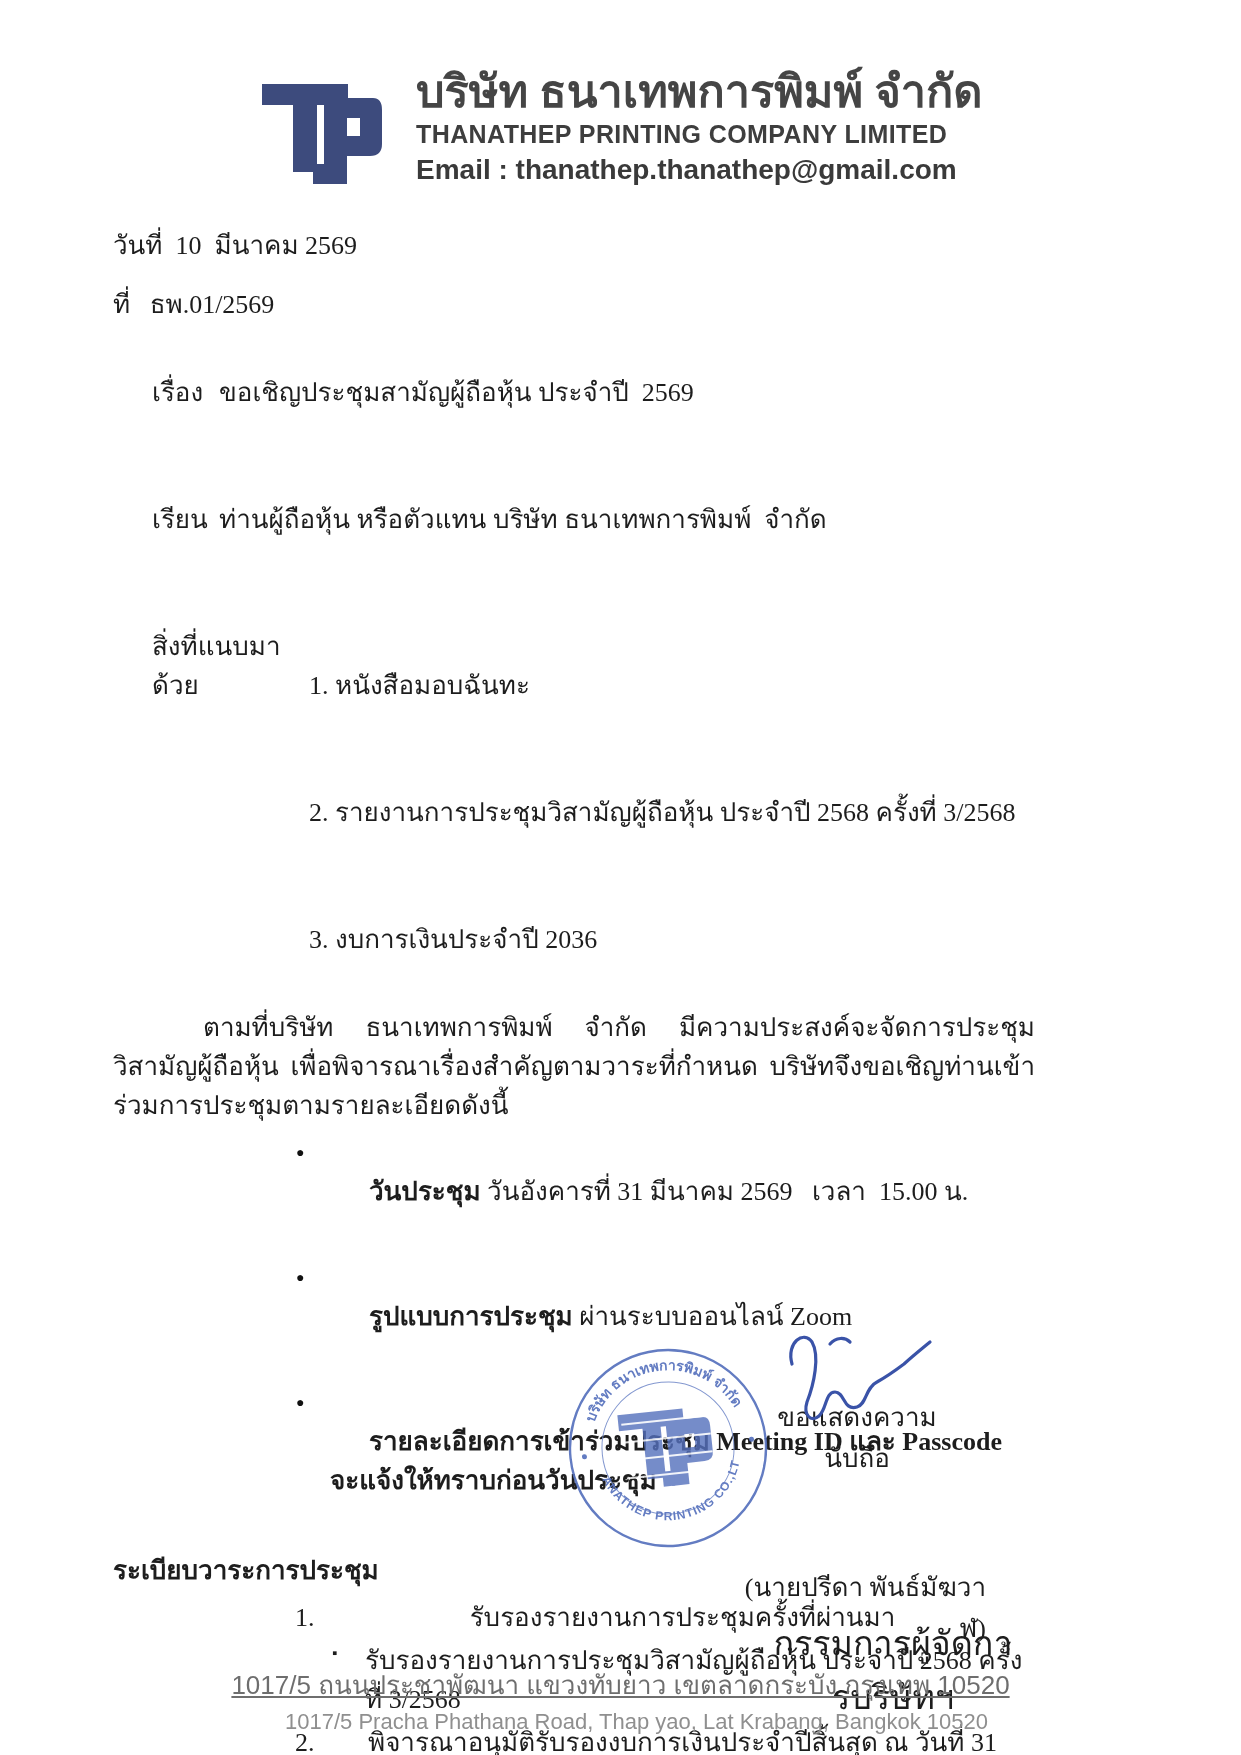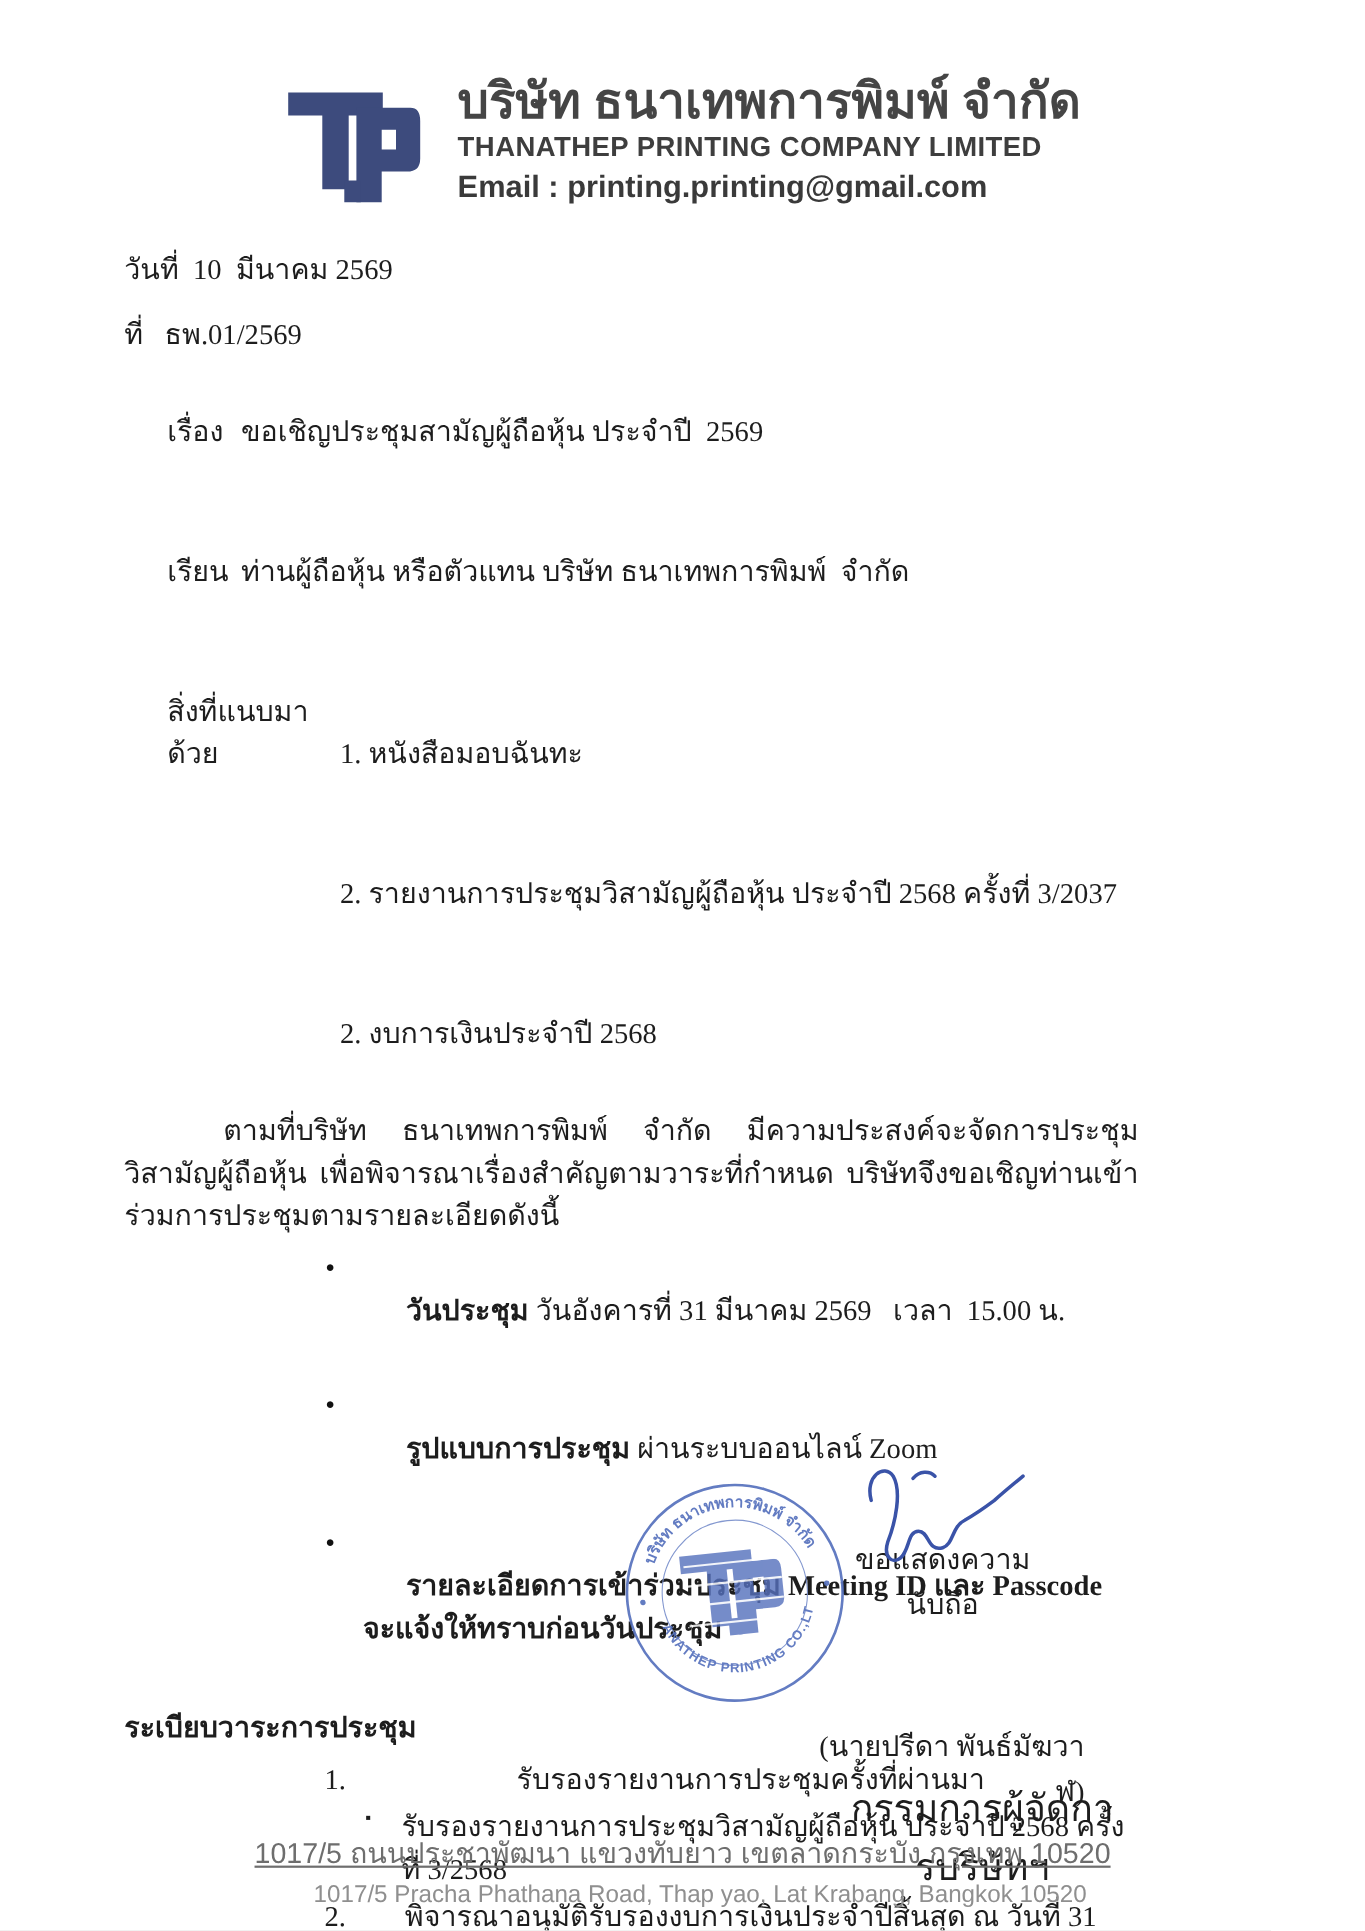--- a/index.html
+++ b/index.html
@@ -63,45 +63,45 @@
         <g fill="#3d4b7d" fill-rule="evenodd">
           <path d="M4,16 H90 V37 H59 V104 H35 V37 H4 Z"></path>
           <path d="M66,30 H115 Q124,30 124,42 V76 Q124,88 112,88 H89 V116 H66 Z M89,50 V68 H102 V50 Z"></path>
           <path d="M55,96 H70 V116 H55 Z"></path>
         </g>
       </svg>
     </div>
     <div class="lh-text">
       <div class="lh-th">บริษัท ธนาเทพการพิมพ์ จำกัด</div>
       <div class="lh-en">THANATHEP PRINTING COMPANY LIMITED</div>
-      <div class="lh-email">Email : printing.printing@gmail.com</div>
+      <div class="lh-email">Email : thanathep.thanathep@gmail.com</div>
     </div>
   </div>
 
   <div class="content">
     <div class="date-line">วันที่  10  มีนาคม 2569</div>
 
     <div class="row">ที่   ธพ.01/2569</div>
 
     <div class="row">
       <span class="lbl">เรื่อง</span><span>ขอเชิญประชุมสามัญผู้ถือหุ้น ประจำปี  2569</span>
     </div>
 
     <div class="row">
       <span class="lbl">เรียน</span><span>ท่านผู้ถือหุ้น หรือตัวแทน บริษัท ธนาเทพการพิมพ์  จำกัด</span>
     </div>
 
     <div class="row">
       <span class="attach-lbl">สิ่งที่แนบมาด้วย</span><span>1. หนังสือมอบฉันทะ</span>
     </div>
     <div class="row attach-indent">
-      <span>2. รายงานการประชุมวิสามัญผู้ถือหุ้น ประจำปี 2568 ครั้งที่ 3/2037</span>
+      <span>2. รายงานการประชุมวิสามัญผู้ถือหุ้น ประจำปี 2568 ครั้งที่ 3/2568</span>
     </div>
     <div class="row attach-indent">
-      <span>2. งบการเงินประจำปี 2568</span>
+      <span>3. งบการเงินประจำปี 2036</span>
     </div>
 
     <p class="para">ตามที่บริษัท ธนาเทพการพิมพ์  จำกัด มีความประสงค์จะจัดการประชุมวิสามัญผู้ถือหุ้น เพื่อพิจารณาเรื่องสำคัญตามวาระที่กำหนด บริษัทจึงขอเชิญท่านเข้าร่วมการประชุมตามรายละเอียดดังนี้</p>
 
     <div class="bullet">
       <span class="b-bold">วันประชุม</span><span> วันอังคารที่ 31 มีนาคม 2569   เวลา  15.00 น.</span>
     </div>
     <div class="bullet">
       <span class="b-bold">รูปแบบการประชุม</span><span> ผ่านระบบออนไลน์ Zoom</span>
     </div>

